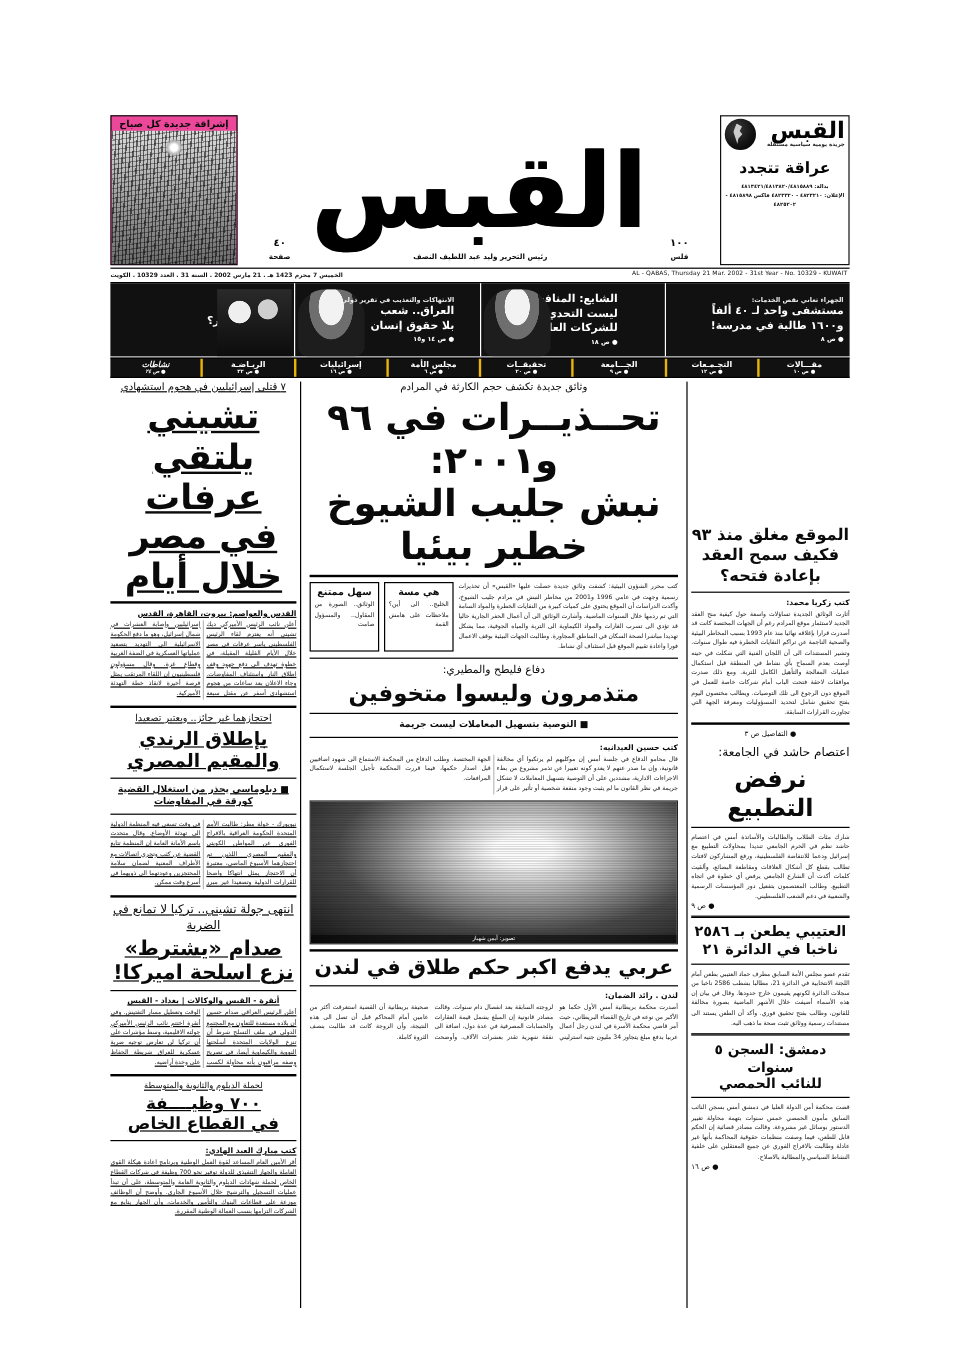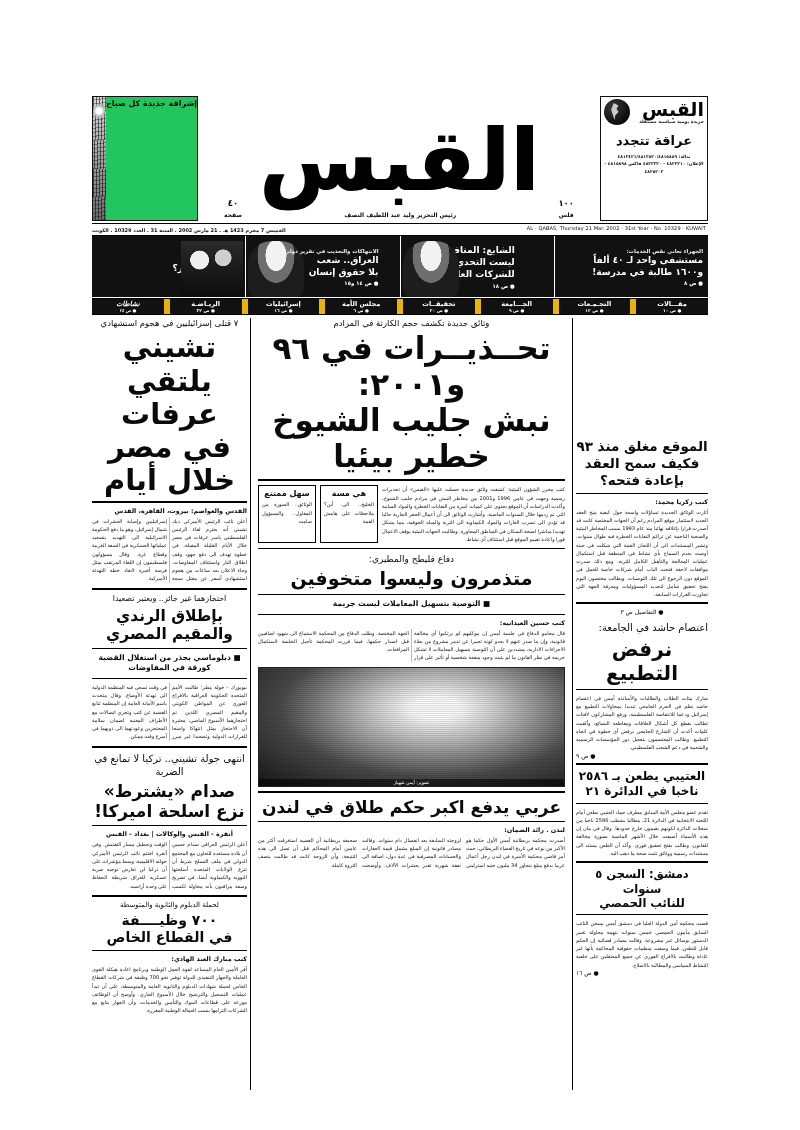--- a/index.html
+++ b/index.html
@@ -87,21 +87,21 @@
   }
   .logo-meta {
     display:flex; justify-content:space-between; align-items:flex-end;
     padding: 0 26px;
     font-size: 6px; font-weight:700;
   }
   .logo-meta .col { text-align:center; line-height:1.5; }
   .logo-meta .num { font-size: 8.5px; font-weight:900; }
   .mh-left-box {
     width: 106px; border:1.5px solid #111; overflow:hidden;
-    display:flex; flex-direction:row; background:#22c55e;
+    display:flex; flex-direction:column; background:#ec4899;
   }
   .mh-left-cap {
     font-size: 8px; font-weight:900; text-align:center;
     padding:2px 0 1px; letter-spacing:.4px;
   }
   .mh-left-art {
     flex:1; position:relative;
     background:
       repeating-linear-gradient(92deg, rgba(0,0,0,.55) 0 1px, rgba(255,255,255,0) 1px 3px),
       repeating-linear-gradient(-8deg, rgba(0,0,0,.35) 0 1px, rgba(255,255,255,0) 1px 4px),
@@ -151,34 +151,34 @@
     width:62px;
   }
 
   
   .navstrip {
     display:flex; height:17px; margin-top:1px;
     border-top:1px solid #000; border-bottom:1.5px solid #000;
     background:#111;
   }
   .nav-item {
-    flex:1; color:#fff; border-left:6px solid #eab308;
+    flex:1; color:#fff; border-left:2px solid #eab308;
     display:flex; flex-direction:column; align-items:center; justify-content:center;
     font-size:6.6px; font-weight:900; letter-spacing:1px;
   }
   .nav-item:last-child { border-left:none;font-style:italic; }
   .nav-item .pg { font-size:4.4px; font-weight:600; letter-spacing:0; }
 
   
   .main {
     display:flex; margin-top:3px; height: 772px;
   }
   .col-right { width: 132px; }
   .col-mid   { flex:1; padding: 0 4px; }
-  .col-left  { width: 155px; }
+  .col-left  { width: 155px; text-decoration: underline; }
   .vrule { width:1px; background:#000; margin:0 3px; }
 
   .kicker { font-size:8.5px; line-height:1.35; text-align:center; margin-bottom:2px; }
   .kicker.rt { text-align:right; }
   h1.head {
     margin:0; font-size: 24px; line-height: 1.16; font-weight:900;
     text-align:center; letter-spacing:-.3px;
   }
   h1.head.big { font-size: 29px; line-height:1.14; }
   h1.head.huge { font-size: 31px; }

